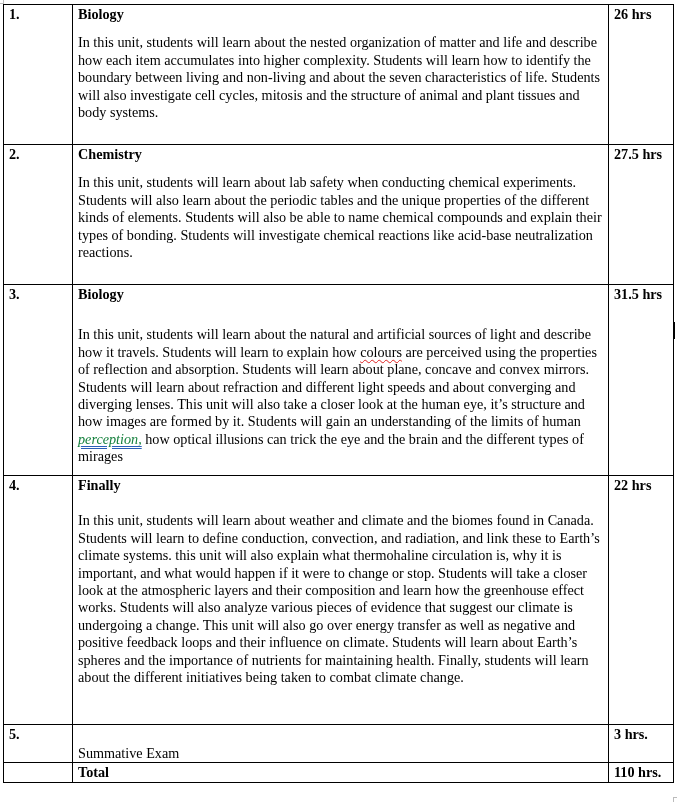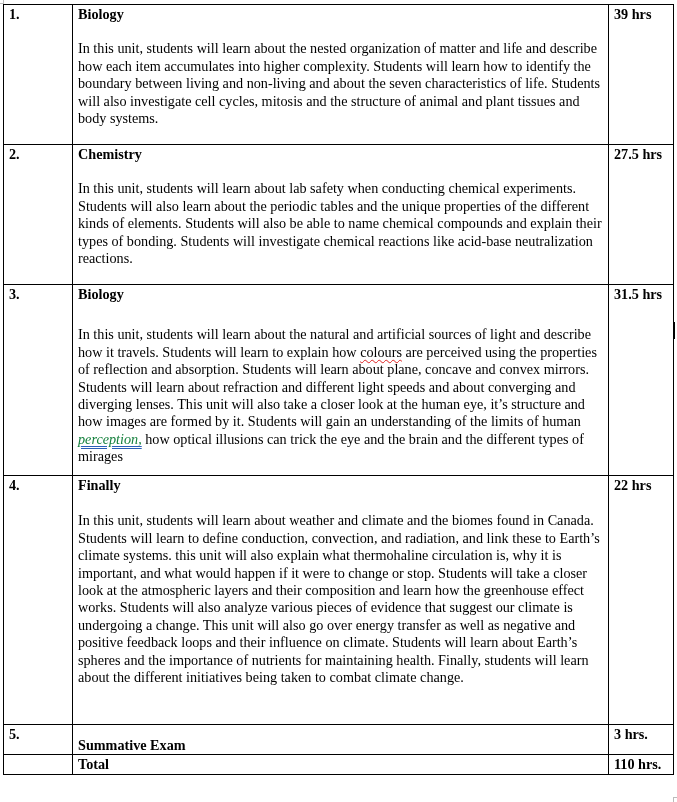--- a/index.html
+++ b/index.html
@@ -64,41 +64,41 @@
   tr.r4 td { height: 247px; }
   tr.r5 td { height: 20px; }
   tr.r6 td { height: 18px; }
 
   .unit-title {
     font-weight: bold;
     display: block;
   }
   .unit-body {
     display: block;
-    margin-top: 17px;
+    margin-top: 11px;
   }
   tr.r3 .unit-body, tr.r4 .unit-body { margin-top: 18px; }
   tr.r3 .unit-body { margin-top: 23px; }
 
   .spell-err {
     text-decoration: underline wavy #d22;
     text-decoration-thickness: 1px;
     text-underline-offset: 2px;
   }
   .grammar-err {
     text-decoration: underline double #2b5fb8;
     text-decoration-thickness: 1px;
     text-underline-offset: 2px;
     color: #15803d;
     font-style: italic;
   }
   .exam-title {
-    font-weight: bold;
+    font-weight: normal;
     display: block;
-    padding-top: 11px;
+    padding-top: 19px;
   }
   .cursor-bar {
     position: absolute;
     left: 674px;
     top: 322px;
     width: 1px;
     height: 17px;
     background: #000;
   }
 </style>
@@ -114,21 +114,21 @@
     <col class="c-time">
   </colgroup>
   <tbody>
 
   <tr class="unit-row r1">
     <td class="bold">1.</td>
     <td>
       <span class="unit-title">Biology</span>
       <span class="unit-body">In this unit, students will learn about the nested organization of matter and life and describe how each item accumulates into higher complexity. Students will learn how to identify the boundary between living and non-living and about the seven characteristics of life. Students will also investigate cell cycles, mitosis and the structure of animal and plant tissues and body systems.</span>
     </td>
-    <td class="bold">39 hrs</td>
+    <td class="bold">26 hrs</td>
   </tr>
 
   <tr class="unit-row r2">
     <td class="bold">2.</td>
     <td>
       <span class="unit-title">Chemistry</span>
       <span class="unit-body">In this unit, students will learn about lab safety when conducting chemical experiments. Students will also learn about the periodic tables and the unique properties of the different kinds of elements. Students will also be able to name chemical compounds and explain their types of bonding. Students will investigate chemical reactions like acid-base neutralization reactions.</span>
     </td>
     <td class="bold">27.5 hrs</td>
   </tr>

